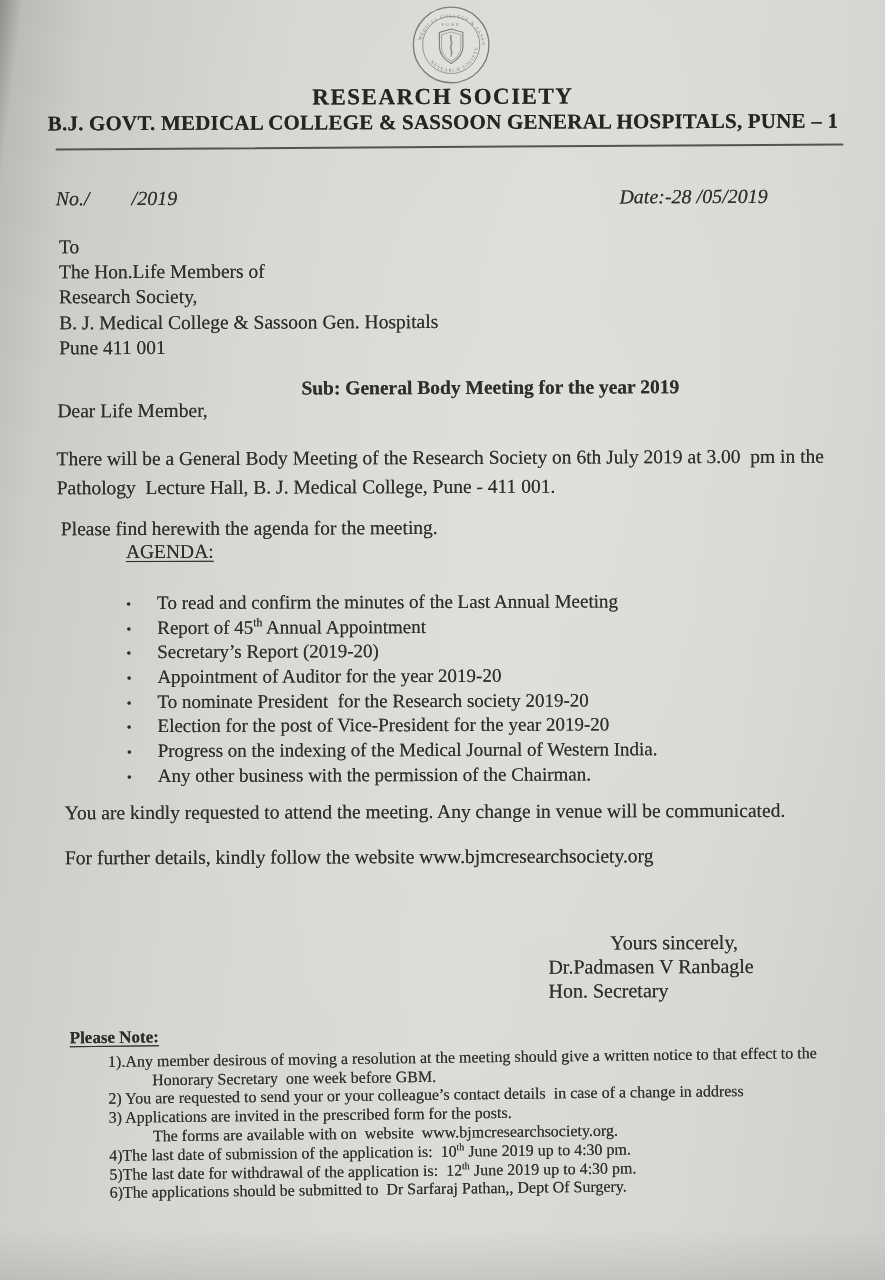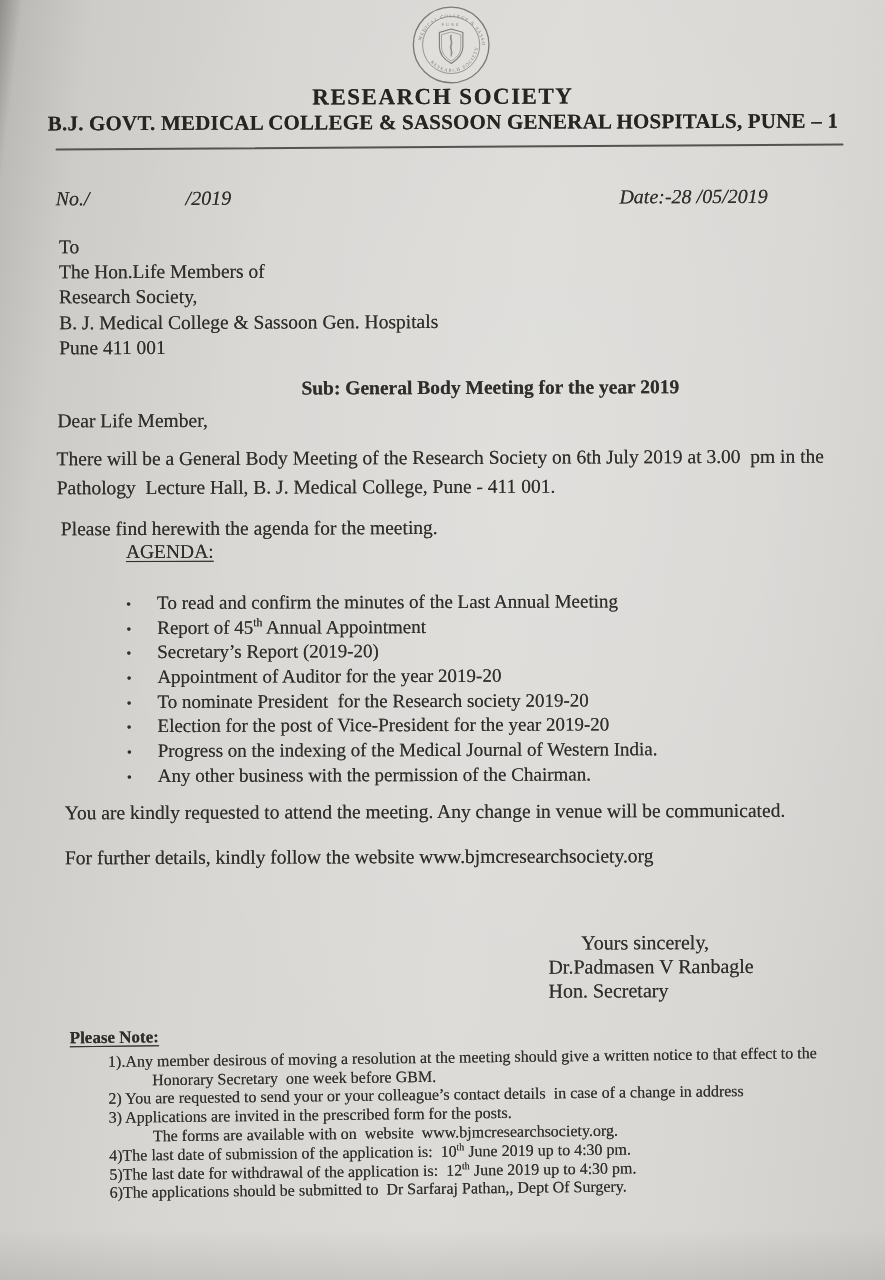--- a/index.html
+++ b/index.html
@@ -19,35 +19,35 @@
   .italic{font-style:italic;}
   .underline{text-decoration:underline;text-underline-offset:3px;}
   sup{font-size:0.62em;line-height:0;vertical-align:super;font-family:Liberation Serif, serif;}
 
   .seal{top:3px;left:50%;transform:translateX(-50%) translateX(8px);opacity:0.85;}
   .hdr-title{top:84px;font-size:23px;letter-spacing:1.5px;color:#26251f;}
   .hdr-sub{top:110px;font-size:21px;letter-spacing:0.2px;color:#26251f;}
   .rule{top:146px;left:55px;width:788px;height:2px;background:#54534e;border-radius:2px;transform:rotate(-0.15deg);}
 
   .ref-row{top:186px;left:55px;width:712px;display:flex;justify-content:space-between;font-size:20px;}
-  .no-year{margin-left:96px;}
+  .no-year{margin-left:42px;}
 
   .recipient{top:233px;left:58px;font-size:19.5px;line-height:25.2px;}
   .subject{top:377px;left:300px;font-size:19.5px;}
-  .salutation{top:409px;left:56px;font-size:19.5px;}
+  .salutation{top:399px;left:56px;font-size:19.5px;}
   .para1{top:443px;left:55px;width:800px;font-size:19.5px;line-height:29px;}
   .para2{top:517px;left:59px;font-size:19.5px;}
   .agenda-heading{top:540px;left:124px;font-size:19.5px;}
   .agenda-list{top:591px;left:124px;font-size:19px;}
   .agenda-item{display:flex;height:24.7px;align-items:baseline;}
   .bullet{width:31px;font-size:15px;}
   .para3{top:801px;left:62px;font-size:19.5px;}
   .para4{top:846px;left:62px;font-size:19.5px;}
 
-  .sig-closing{top:932px;left:578px;font-size:20px;}
+  .sig-closing{top:932px;left:607px;font-size:20px;}
   .sig-block{top:956px;left:545px;font-size:20px;line-height:23.5px;}
 
   .notes{top:1028px;left:66px;width:790px;font-size:16px;line-height:18.8px;transform:rotate(-0.5deg);transform-origin:0 0;}
   .notes-heading{font-size:17px;}
   .notes-items{margin-top:5px;padding-left:38px;}
   .note-line2{padding-left:44px;}
 </style>
 </head>
 <body>
 

